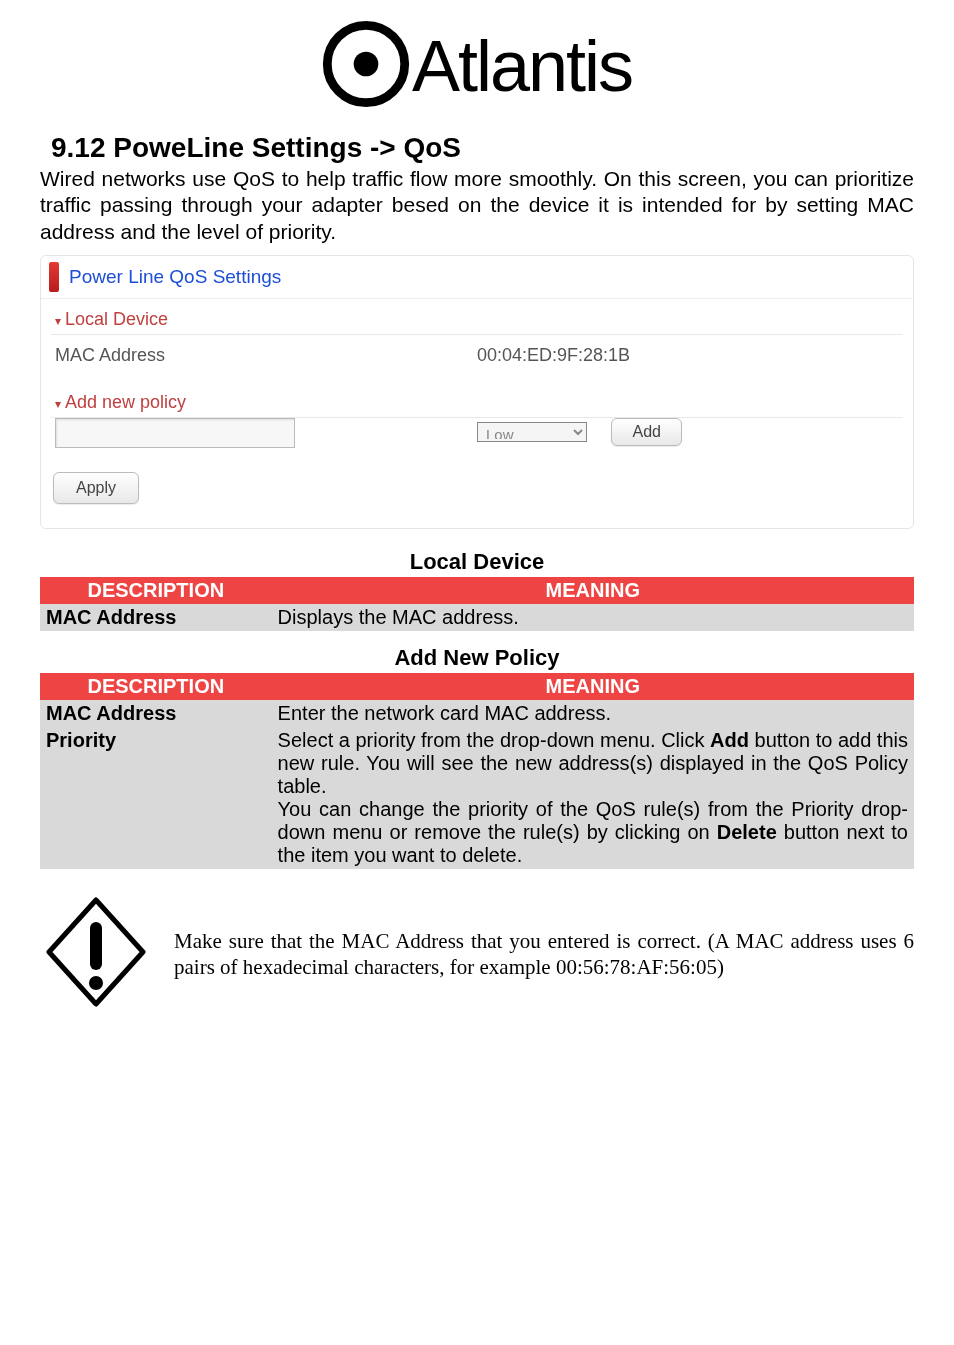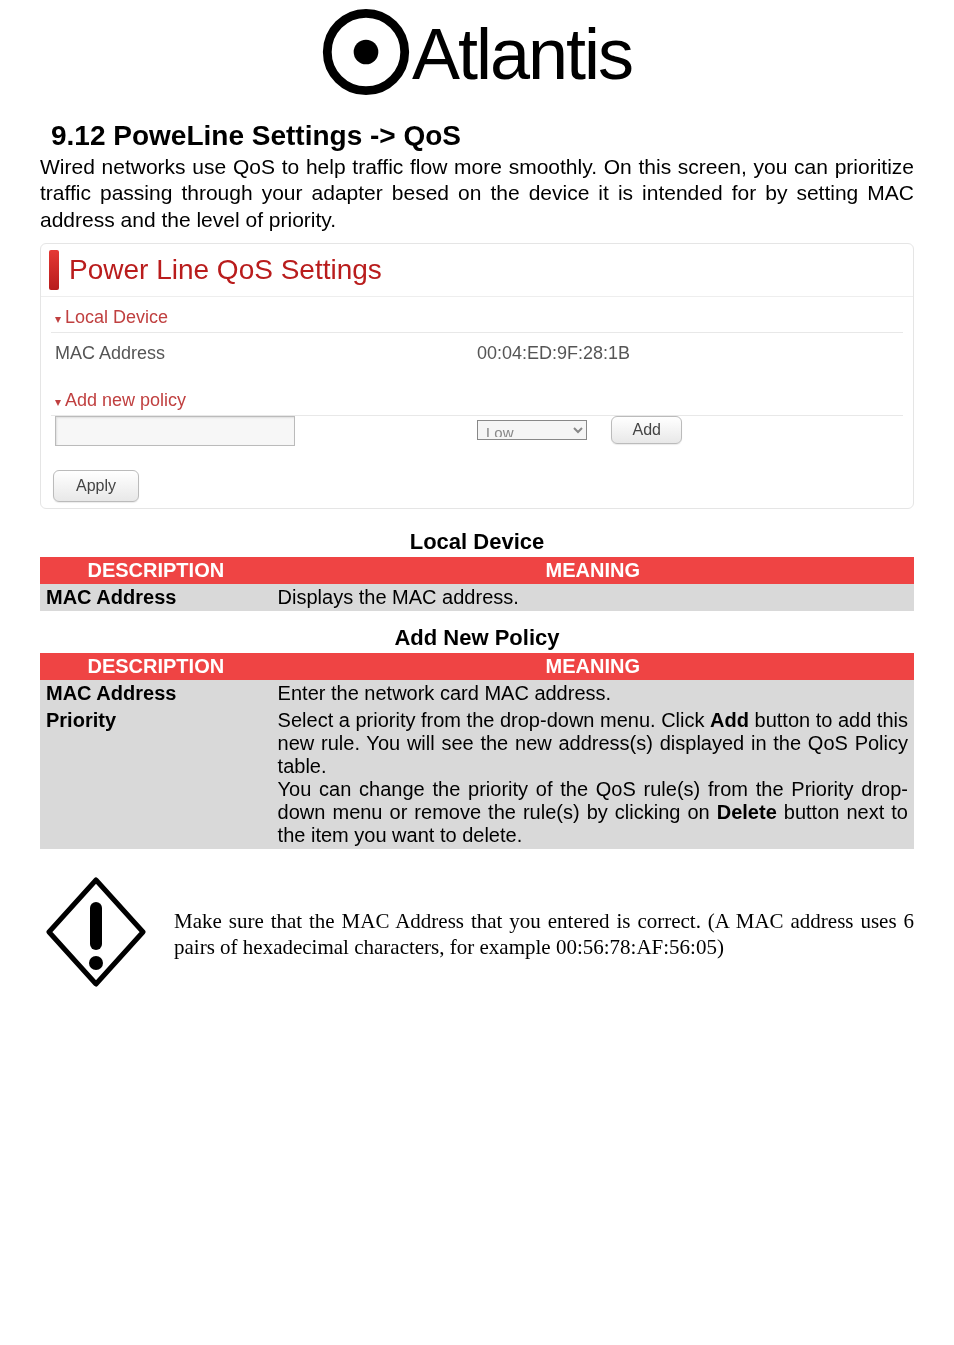--- a/index.html
+++ b/index.html
@@ -4,21 +4,21 @@
 <style>
   body {
     margin: 0;
     padding: 0;
     font-family: Verdana, Arial, sans-serif;
     background: #fff;
     width: 954px;
   }
   .logo-wrap {
     text-align: center;
-    padding: 8px 0 10px 0;
+    padding: 20px 0 10px 0;
   }
   .logo {
     display: inline-flex;
     align-items: center;
     font-family: "Trebuchet MS", Verdana, sans-serif;
     color: #000;
   }
   .logo-text {
     font-size: 72px;
     font-weight: 400;
@@ -48,22 +48,22 @@
   .panel {
     border: 1px solid #e5e5e5;
     border-radius: 6px;
     background: #fff;
     margin-bottom: 20px;
     font-family: Arial, Helvetica, sans-serif;
   }
   .panel-header {
     position: relative;
     padding: 10px 12px 10px 28px;
-    font-size: 28px;
-    color: #b91c1c;
+    font-size: 19px;
+    color: #1d4ed8;
     border-bottom: 1px solid #eee;
   }
   .panel-header::before {
     content: "";
     position: absolute;
     left: 8px;
     top: 6px;
     bottom: 6px;
     width: 10px;
     background: linear-gradient(to bottom, #e53935 0%, #b71c1c 100%);
@@ -117,21 +117,21 @@
     width: 110px;
     vertical-align: middle;
   }
   .btn {
     border: 1px solid #bbb;
     background: linear-gradient(#fff, #e8e8e8);
     border-radius: 6px;
     padding: 6px 22px;
     font-size: 16px;
     color: #444;
-    margin: 10px 12px 6px 12px;
+    margin: 10px 12px 24px 12px;
     box-shadow: 0 1px 1px rgba(0,0,0,0.08);
   }
   .btn-add {
     margin: 0 0 0 20px;
     padding: 4px 20px;
     vertical-align: middle;
   }
   .policy-row2 {
     display: flex;
     padding: 0 4px 14px 4px;

